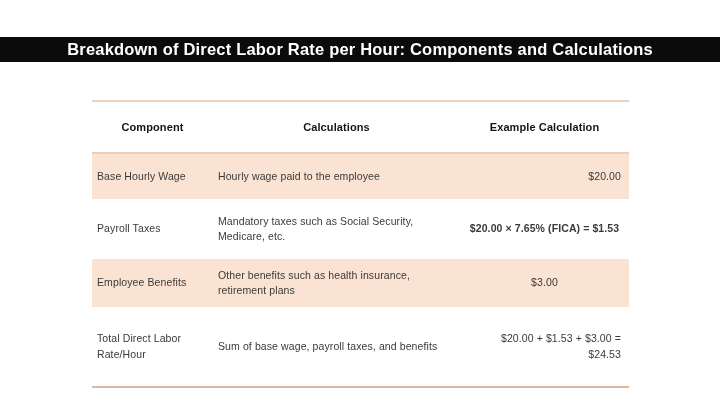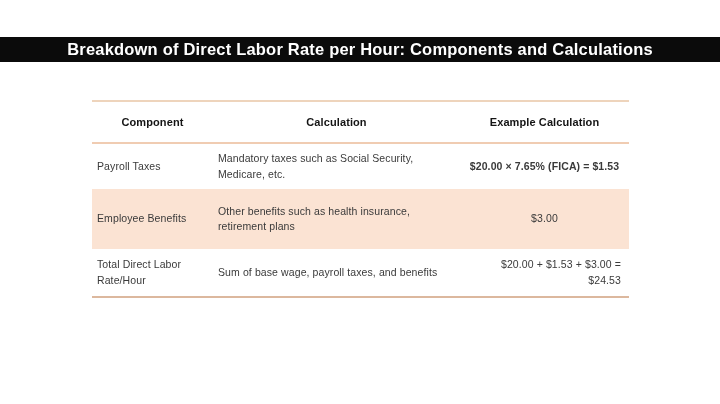--- a/index.html
+++ b/index.html
@@ -40,21 +40,21 @@
     width:537px;
     border-collapse:collapse;
     table-layout:fixed;
     border-top:2px solid var(--line-top);
     border-bottom:2px solid var(--line-bottom);
   }
   col.c1{width:121px;}
   col.c2{width:247px;}
   col.c3{width:169px;}
   thead th{
-    height:42px;
+    height:52px;
     font-size:11px;
     font-weight:bold;
     color:#141414;
     text-align:center;
     vertical-align:middle;
     border-bottom:2px solid var(--line-header);
     letter-spacing:0.1px;
   }
   tbody td{
     font-size:10.5px;
@@ -82,25 +82,30 @@
 <div class="table-wrap">
   <table>
     <colgroup>
       <col class="c1">
         <col class="c2">
         <col class="c3">
     </colgroup>
     <thead>
       <tr>
         <th>Component</th>
-        <th>Calculation</th>
+        <th>Calculations</th>
         <th>Example Calculation</th>
       </tr>
     </thead>
     <tbody>
+      <tr class="hl">
+        <td class="comp">Base Hourly Wage</td>
+        <td class="desc">Hourly wage paid to the employee</td>
+        <td class="calc" style="text-align: right;">$20.00</td>
+      </tr>
       <tr>
         <td class="comp">Payroll Taxes</td>
         <td class="desc">Mandatory taxes such as Social Security, Medicare, etc.</td>
         <td class="calc" style="text-align: center; font-weight: bold;">$20.00 × 7.65% (FICA) = $1.53</td>
       </tr>
       <tr class="hl">
         <td class="comp">Employee Benefits</td>
         <td class="desc">Other benefits such as health insurance, retirement plans</td>
         <td class="calc" style="text-align: center;">$3.00</td>
       </tr>

